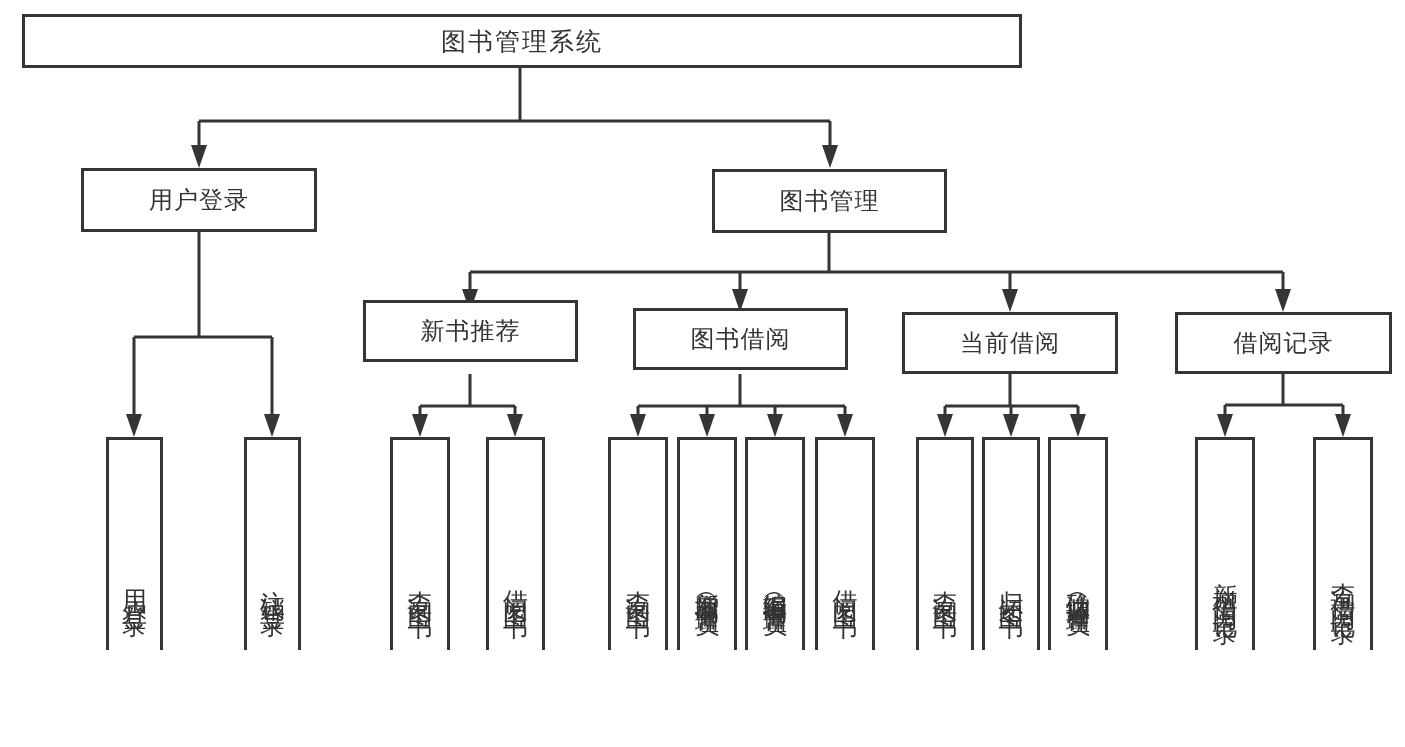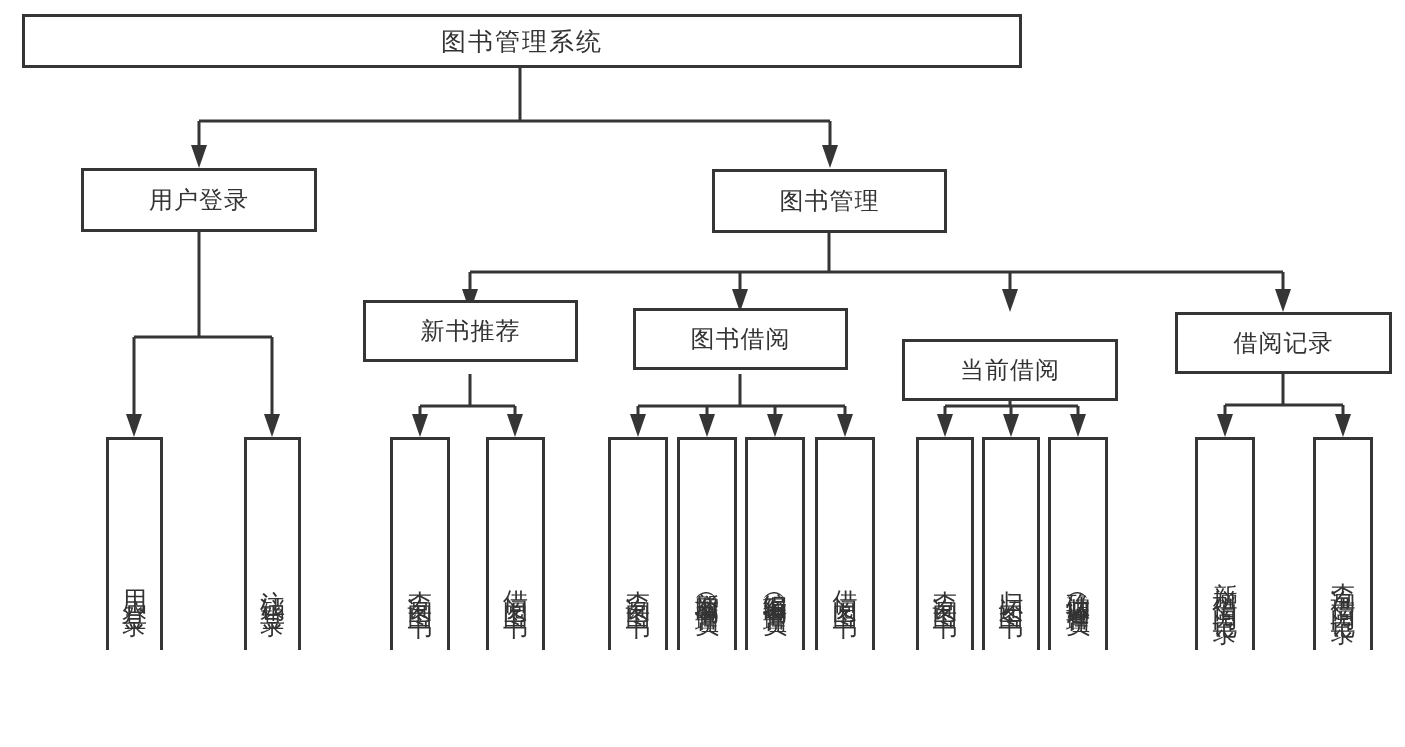--- a/index.html
+++ b/index.html
@@ -41,21 +41,21 @@
     line-height: 1;
   }
   .leaf.tight { font-size: 24px; letter-spacing: 3px; }
 
   
   #n-root       { left: 22px;   top: 14px;  width: 1000px; height: 54px; }
   #n-user-login { left: 81px;   top: 168px; width: 236px;  height: 64px; }
   #n-book-mgmt  { left: 712px;  top: 169px; width: 235px;  height: 64px; }
   #n-l3-0 { left: 363px;  top: 300px; width: 215px; height: 62px; }
   #n-l3-1 { left: 633px;  top: 308px; width: 215px; height: 62px; }
-  #n-l3-2 { left: 902px;  top: 312px; width: 216px; height: 62px; margin-top: 27px; }
+  #n-l3-2 { left: 902px;  top: 312px; width: 216px; height: 62px; }
   #n-l3-3 { left: 1175px; top: 312px; width: 217px; height: 62px; }
   #leaf-ul-0 { left: 106px;  width: 57px; }
   #leaf-ul-1 { left: 244px;  width: 57px; }
   #leaf-0-0  { left: 390px;  width: 60px; }
   #leaf-0-1  { left: 486px;  width: 59px; }
   #leaf-1-0  { left: 608px;  width: 60px; }
   #leaf-1-1  { left: 677px;  width: 60px; }
   #leaf-1-2  { left: 745px;  width: 60px; }
   #leaf-1-3  { left: 815px;  width: 60px; }
   #leaf-2-0  { left: 916px;  width: 58px; }

